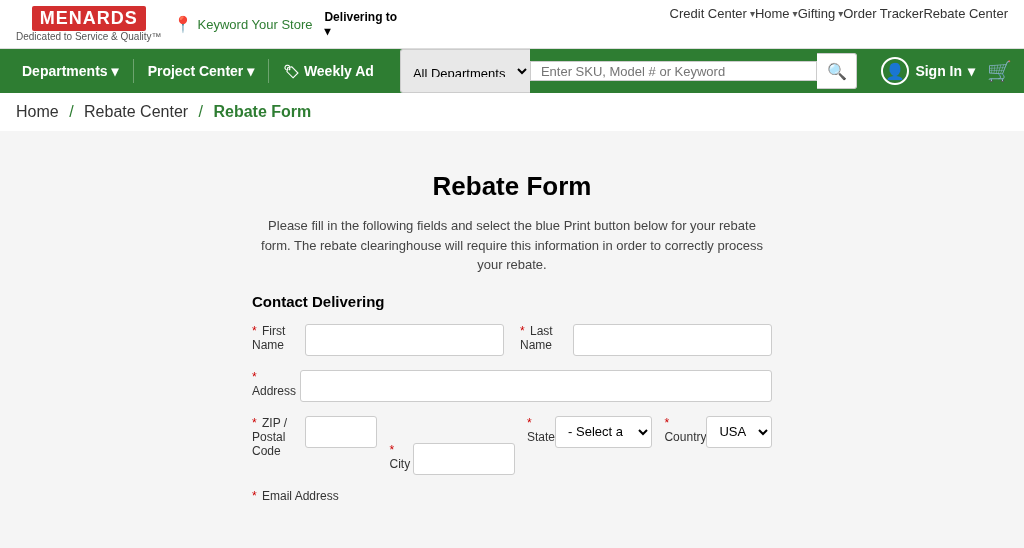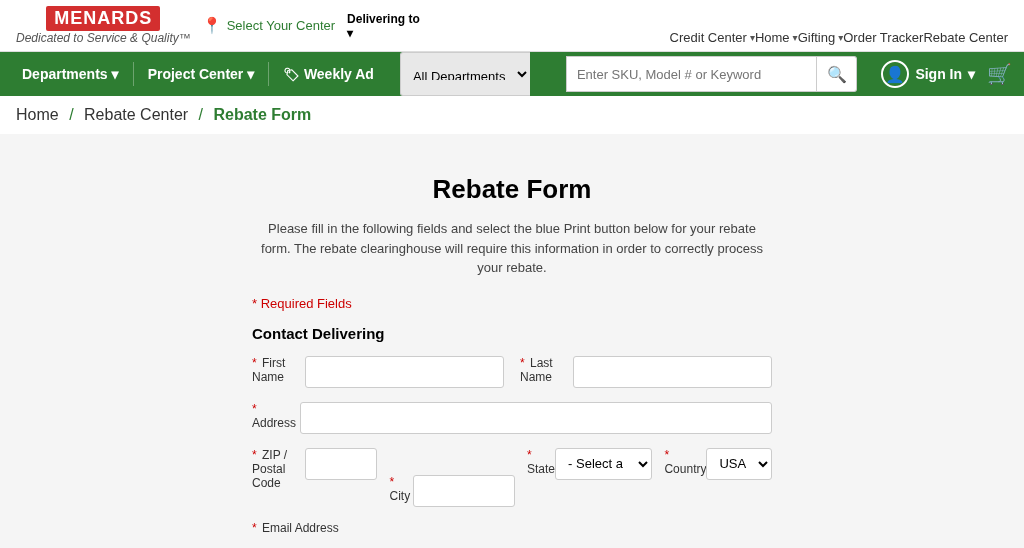--- a/index.html
+++ b/index.html
@@ -1,21 +1,21 @@
 <!DOCTYPE html>
 <html><head>
   <meta charset="utf-8">
   <style>
     * { box-sizing: border-box; margin: 0; padding: 0; }
     body { font-family: Arial, sans-serif; font-size: 14px; background: #fff; }
 
     
     .top-bar {
       display: flex;
-      align-items: flex-end;
+      align-items: flex-start;
       justify-content: space-between;
       padding: 6px 16px;
       background: #fff;
       border-bottom: 1px solid #ddd;
     }
     .top-bar-left {
       display: flex;
       align-items: center;
       gap: 12px;
     }
@@ -27,23 +27,22 @@
     .logo-text {
       background: #d32f2f;
       color: #fff;
       font-weight: bold;
       font-size: 18px;
       padding: 2px 8px;
       letter-spacing: 1px;
       border-radius: 2px;
     }
     .logo-tagline {
-      font-size: 12px;
+      font-size: 10px;
       color: #555;
-      font-style: italic;
     }
     .store-selector {
       display: flex;
       align-items: center;
       gap: 4px;
       color: #2e7d32;
       font-size: 13px;
       cursor: pointer;
     }
     .location-icon { color: #2e7d32; font-size: 16px; }
@@ -110,26 +109,25 @@
       border: 1px solid #ccc;
       border-right: none;
       padding: 15px 8px;
       font-size: 13px;
       height: 44px;
       border-radius: 3px 0 0 3px;
       cursor: pointer;
     }
     .search-input {
       flex: 1;
-      height: 36px;
+      height: 20px;
       border: 1px solid #ccc;
       padding: 0 10px;
       font-size: 13px;
       outline: none;
-      margin-left: 36px;
     }
     .search-btn {
       background: #fff;
       border: 1px solid #ccc;
       border-left: none;
       height: 36px;
       width: 40px;
       display: flex;
       align-items: center;
       justify-content: center;
@@ -272,21 +270,21 @@
 <body>
 
 <div class="top-bar">
   <div class="top-bar-left">
     <div class="logo-box">
       <div class="logo-text">MENARDS</div>
       <div class="logo-tagline">Dedicated to Service &amp; Quality™</div>
     </div>
     <div class="store-selector">
       <span class="location-icon">📍</span>
-      <span>Select Your Center</span>
+      <span>Keyword Your Store</span>
     </div>
     <div class="delivering">
       <span>Delivering to</span>
       <span>▾</span>
     </div>
   </div>
   <div class="top-bar-right">
     <div class="top-link-with-arrow">
       <span>Credit Center</span>
       <span class="chevron-down">▾</span>
@@ -345,21 +343,20 @@
   <span class="separator">/</span>
   <a href="#">Rebate Center</a>
   <span class="separator">/</span>
   <span class="current">Rebate Form</span>
 </div>
 
 <div class="main-content">
   <div class="form-container">
     <h1 class="form-title">Rebate Form</h1>
     <p class="form-description">Please fill in the following fields and select the blue Print button below for your rebate form. The rebate clearinghouse will require this information in order to correctly process your rebate.</p>
-    <div class="required-note">* Required Fields</div>
     <div class="section-title">Contact Delivering</div>
 
     <div class="form-row">
       <div class="form-field">
         <label>
           <span class="required-star">*</span>
           <span>First Name</span>
         </label>
         <input type="text" style="">
       </div>

